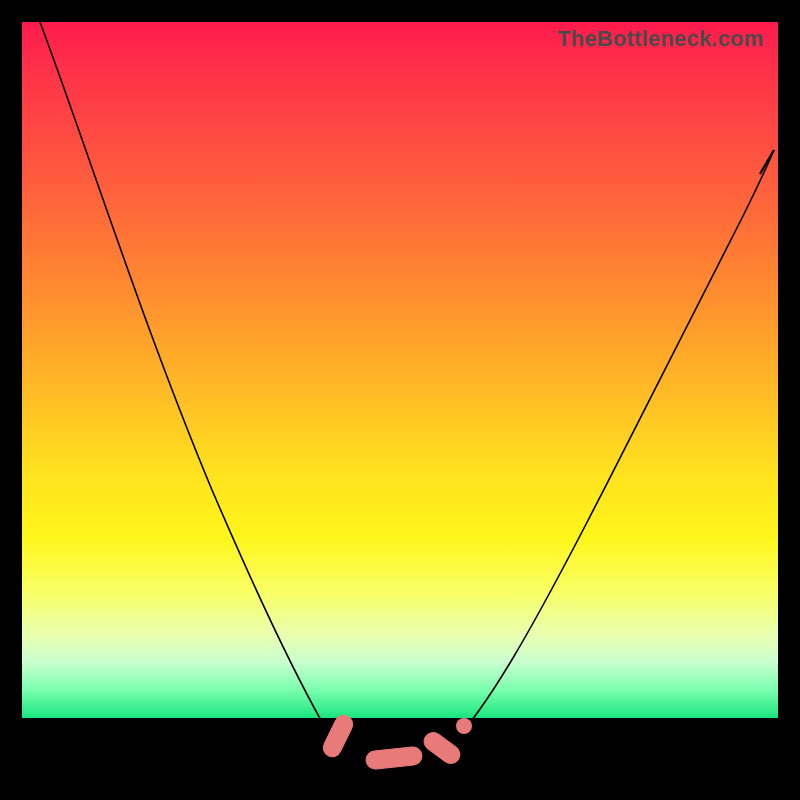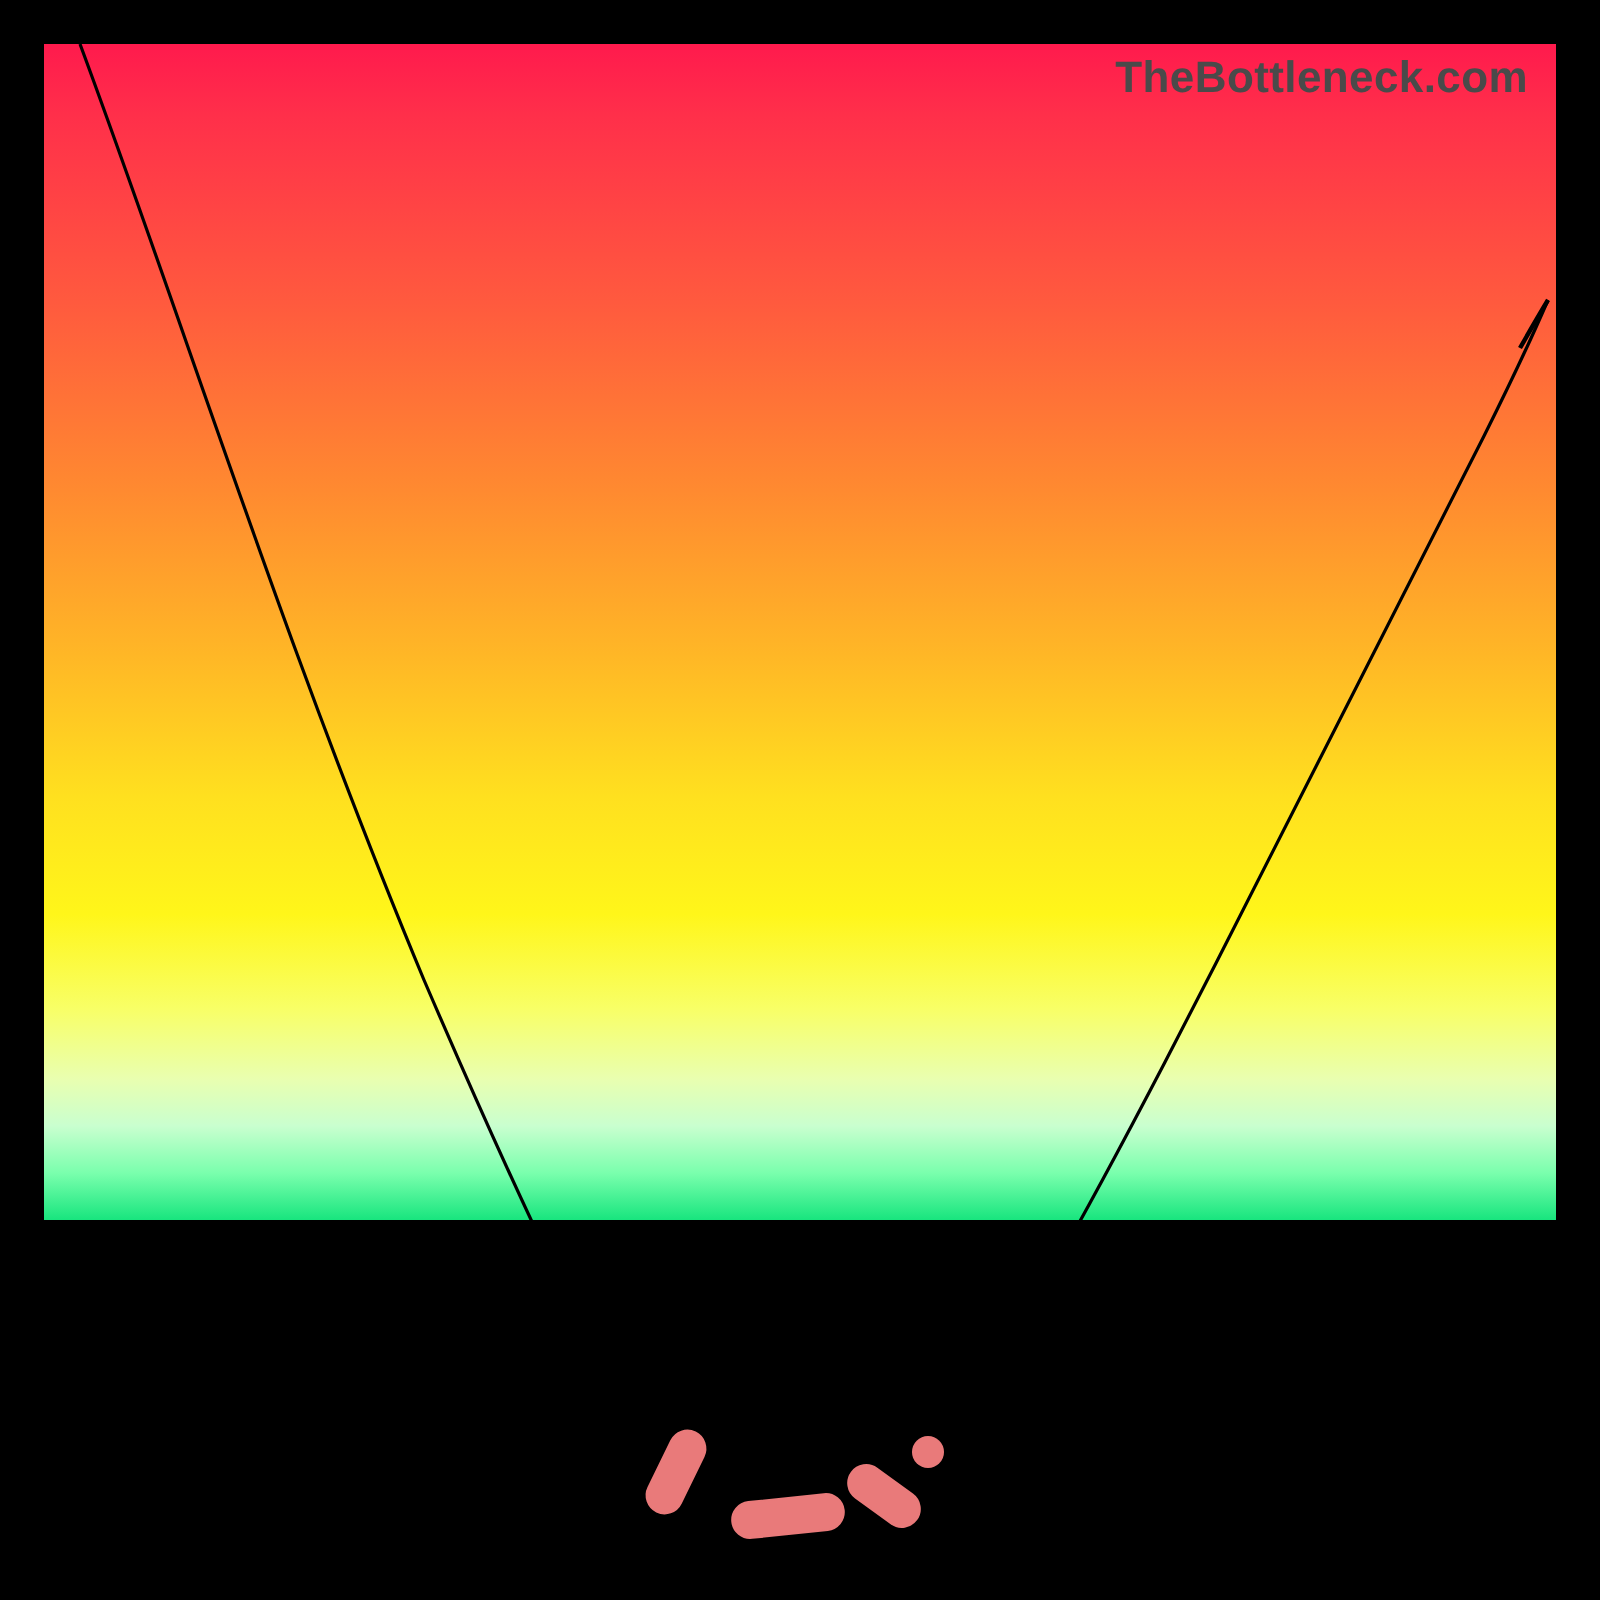--- a/index.html
+++ b/index.html
@@ -15,21 +15,21 @@
     position: relative;
     width: 800px;
     height: 800px;
     background: #000;
   }
   .plot-area {
     position: absolute;
     left: 22px;
     top: 22px;
     width: 756px;
-    height: 588px;
+    height: 696px;
     
     background: linear-gradient(
       to bottom,
       #ff1a4d 0%,
       #ff2f4a 6%,
       #ff5a3e 22%,
       #ff8a30 38%,
       #ffb726 52%,
       #ffe01f 64%,
       #fff61a 74%,

